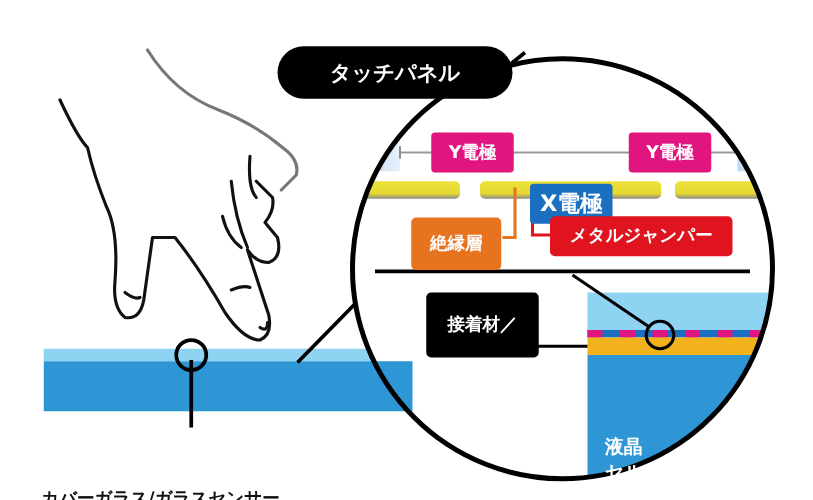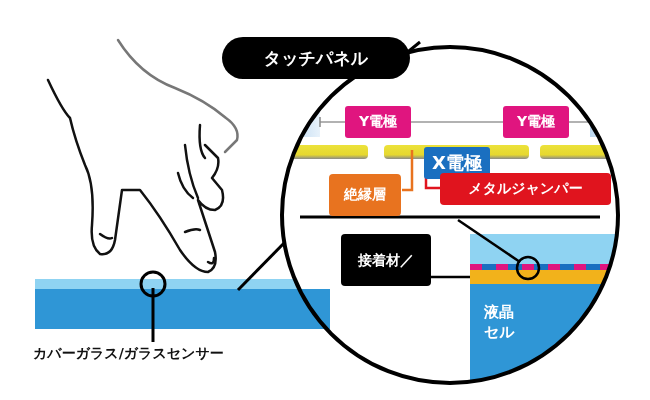--- a/index.html
+++ b/index.html
@@ -1,17 +1,17 @@
 <!DOCTYPE html>
 <html><head>
   <meta charset="utf-8">
   <style>
     html, body { margin:0; padding:0; background:#ffffff; }
     body { width:650px; height:400px; position:relative; overflow:hidden; font-family:"DejaVu Sans", sans-serif; }
-    .abs { position:absolute; }
+    .abs { position:absolute;margin-top:45px; }
     svg { position:absolute; left:0; top:0; }
     .lbl { position:absolute; color:#fff; font-weight:bold; display:flex; align-items:center; justify-content:center; white-space:nowrap; }
   </style>
 </head>
 <body>
 
 <svg width="650" height="400" viewBox="0 0 650 400">
   <defs>
     <clipPath id="circ">
         <circle cx="450" cy="215" r="168"></circle>
@@ -97,21 +97,21 @@
   <span>X電極</span>
 </div>
 <div class="lbl" style="left:503px;top:106px;width:66px;height:32px;background:#e0157f;border-radius:3px;font-size:14px;">
   <span>Y電極</span>
 </div>
 
 <div class="lbl" style="left:329px;top:174px;width:72px;height:42px;background:#e8731f;border-radius:4px;font-size:14px;">
   <span>絶縁層</span>
 </div>
 
-<div class="lbl" style="left:440px;top:173px;width:171px;height:32px;background:#e0141e;border-radius:4px;font-size:14px;">
+<div class="lbl" style="left:440px;top:173px;width:146px;height:32px;background:#e0141e;border-radius:4px;font-size:14px;">
   <span>メタルジャンパー</span>
 </div>
 
 <div class="lbl" style="left:341px;top:234px;width:90px;height:52px;background:#000;border-radius:4px;font-size:14px;flex-direction:row;line-height:19px;">
   <span>接着材／</span>
 </div>
 
 <div class="abs" style="left:484px;top:302px;color:#fff;font-weight:bold;font-size:15px;line-height:20px;">
   <div>液晶</div>
   <div>セル</div>

